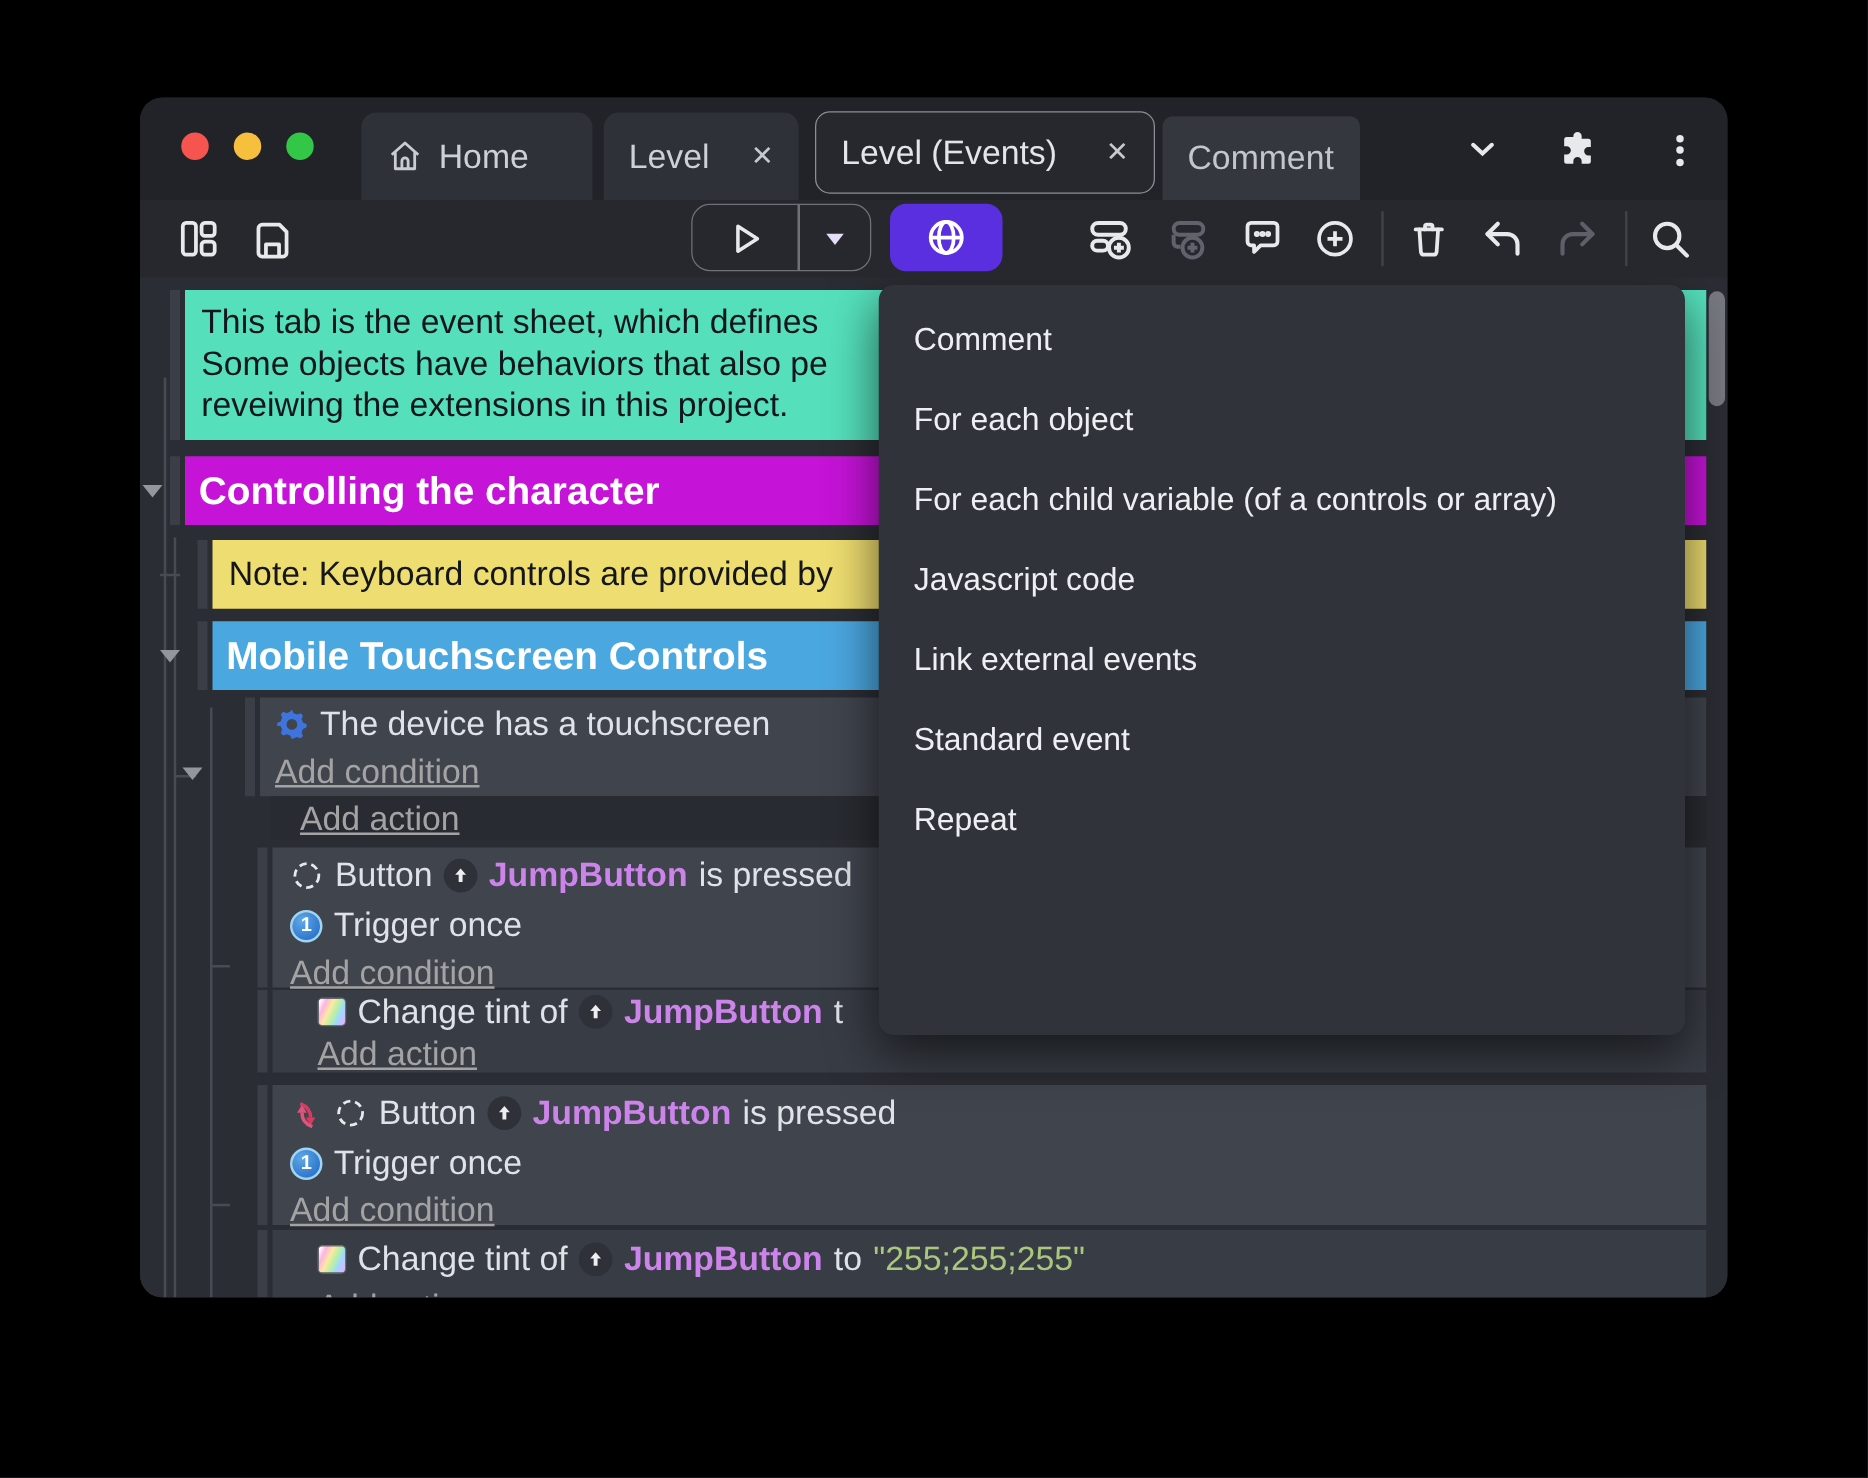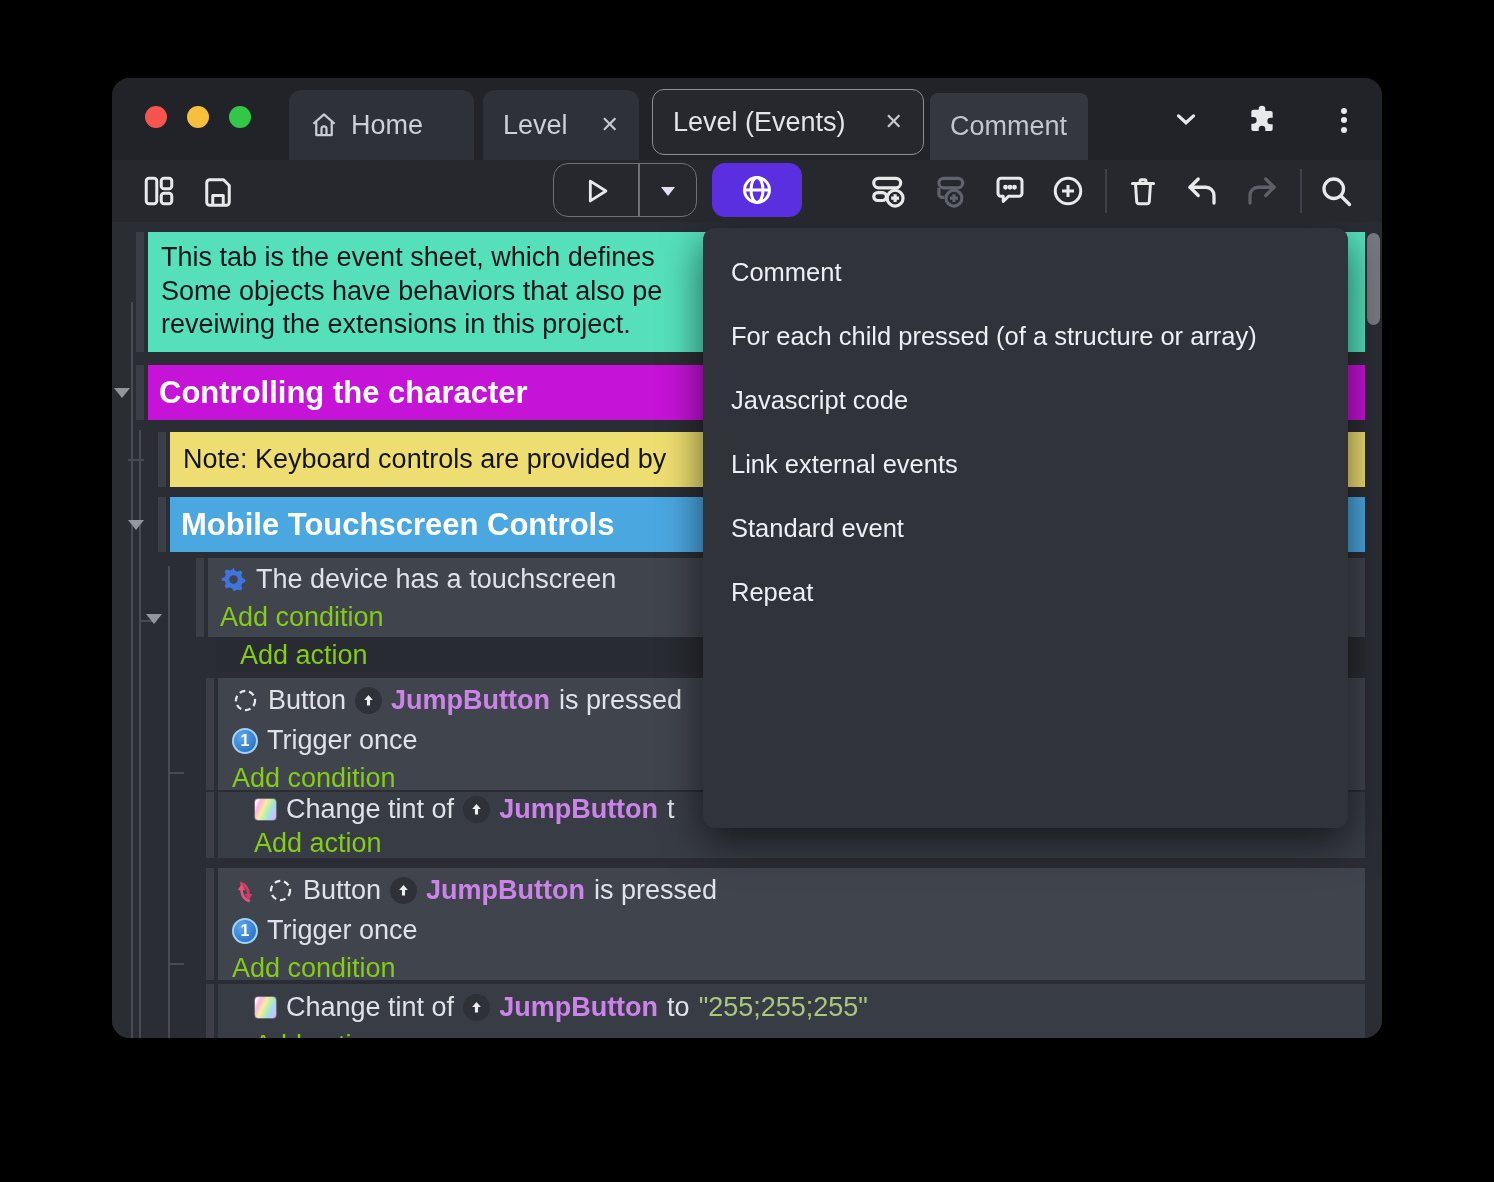--- a/index.html
+++ b/index.html
@@ -66,21 +66,21 @@
                  height:100%; padding-left:11px; }
   .blk-cond    { left:96px;  top:336px; width:1157px; height:79px;  background:#40444d; }
   .band-addact { left:104px; top:415px; width:1149px; height:35px;  background:#282b31; }
   .blk-event1  { left:106px; top:456px; width:1147px; height:112px; background:#40444d; }
   .blk-act1    { left:106px; top:570px; width:1147px; height:66px;  background:#383c44; }
   .blk-event2  { left:106px; top:646px; width:1147px; height:112px; background:#40444d; }
   .blk-act2    { left:106px; top:762px; width:1147px; height:80px;  background:#383c44; }
 
   .row { position:absolute; display:flex; align-items:center; gap:9px;
          font-size:27px; color:#dfe2e6; white-space:nowrap; }
-  .dim { color:#84cc16; }
+  .dim { color:#a3a3a3;text-decoration:underline; }
   .objname { color:#cd84ea; font-weight:bold; }
   .strval { color:#a9c77d; }
   .obj-ico { width:27px; height:27px; border-radius:50%; background:#2e3138;
              display:inline-flex; align-items:center; justify-content:center; flex:0 0 auto; }
   .once-ico { width:26px; height:26px; border-radius:50%; color:#fff; font-weight:bold; font-size:16px;
               background:radial-gradient(circle at 35% 30%, #5ea8e8, #1f66c0);
               border:2px solid #9fd4f5; display:inline-flex; align-items:center; justify-content:center; flex:0 0 auto; }
   .tint-ico { width:23px; height:23px; border-radius:4px; border:1px solid #6a6d74; flex:0 0 auto;
               background:linear-gradient(115deg,#ffffff 5%,#ffb3e0 22%,#ffe9a0 40%,#b8f0a8 58%,#9fd8ff 75%,#d9b8ff 92%); }
 
@@ -402,21 +402,22 @@
         </div>
         <div class="row dim" style="left:36px; top:46px;">
           <span>Add action</span>
         </div>
       </div>
 
       <div class="scroll-thumb"></div>
 
       <div class="menu">
         <div class="menu-item">Comment</div>
-        <div class="menu-item">For each child pressed (of a structure or array)</div>
+        <div class="menu-item">For each object</div>
+        <div class="menu-item">For each child variable (of a controls or array)</div>
         <div class="menu-item">Javascript code</div>
         <div class="menu-item">Link external events</div>
         <div class="menu-item">Standard event</div>
         <div class="menu-item">Repeat</div>
       </div>
 
     </div>
   </div>
 </div>
 

